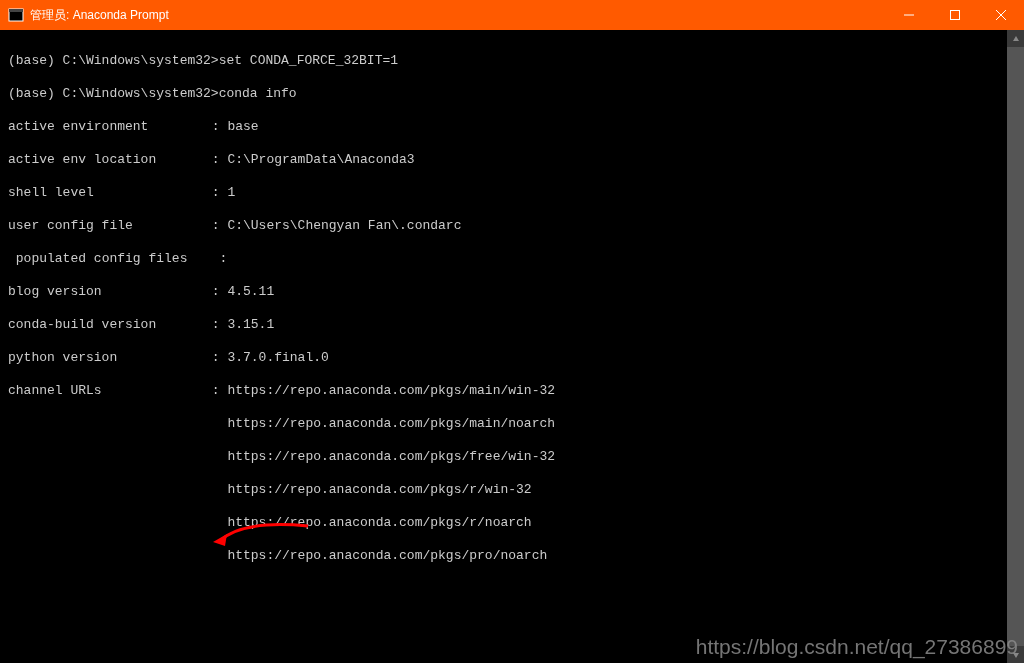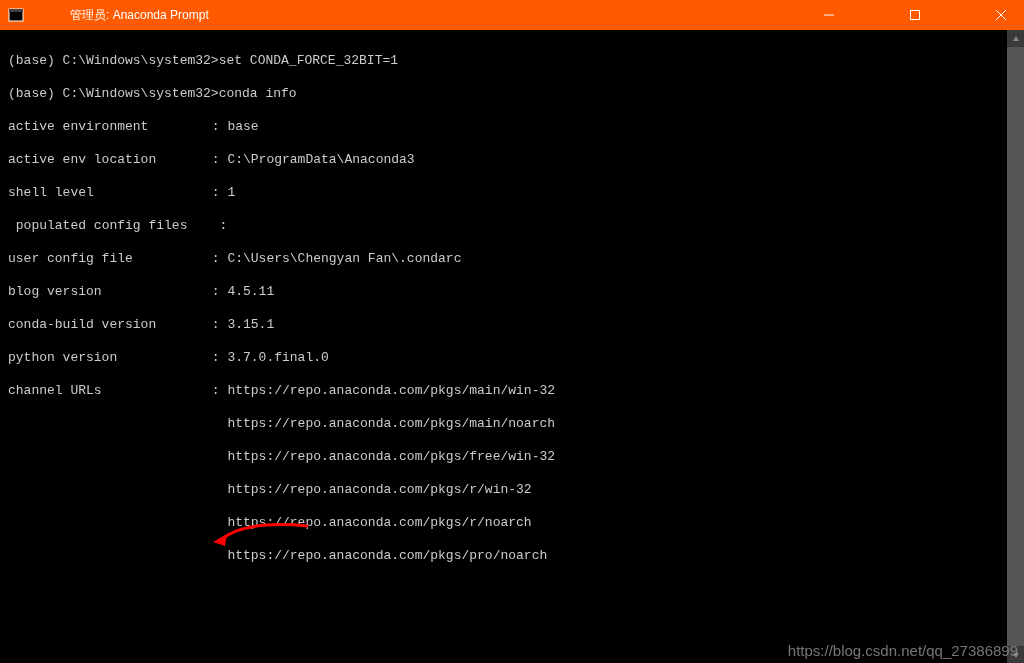--- a/index.html
+++ b/index.html
@@ -19,21 +19,20 @@
     }
     .titlebar {
       height: 30px;
       background: #ff5a00;
       display: flex;
       align-items: center;
       padding-left: 8px;
       color: #fff;
       font-family: "Segoe UI", sans-serif;
       font-size: 12px;
-      gap: 40px;
     }
     .titlebar-icon {
       width: 16px;
       height: 16px;
       margin-right: 6px;
       display: inline-flex;
       align-items: center;
       justify-content: center;
     }
     .titlebar-title {
@@ -104,21 +103,21 @@
       width: 100px;
       height: 30px;
       pointer-events: none;
     }
     .watermark {
       position: absolute;
       right: 6px;
       bottom: 4px;
       color: #8a8a8a;
       font-family: "Segoe UI", sans-serif;
-      font-size: 15px;
+      font-size: 21px;
       opacity: 0.85;
     }
     .info-line {
       display: block;
     }
     .info-label {
       display: inline-block;
       width: 196px;
       text-align: left;
     }
@@ -154,22 +153,22 @@
 
 <div class="terminal-wrap">
   <div class="terminal">
 <span><span>(base) C:\Windows\system32&gt;</span><span>set CONDA_FORCE_32BIT=1</span></span>
 
 <span><span>(base) C:\Windows\system32&gt;</span><span>conda info</span></span>
 
 <span class="info-line"><span class="info-label">active environment</span> : <span>base</span></span>
 <span class="info-line"><span class="info-label">active env location</span> : <span>C:\ProgramData\Anaconda3</span></span>
 <span class="info-line"><span class="info-label">shell level</span> : <span>1</span></span>
+<span class="info-line"><span class="info-label">user config file</span> : <span>C:\Users\Chengyan Fan\.condarc</span></span>
 <span class="info-line"> <span class="info-label">populated config files</span> :</span>
-<span class="info-line"><span class="info-label">user config file</span> : <span>C:\Users\Chengyan Fan\.condarc</span></span>
 <span class="info-line"><span class="info-label">blog version</span> : <span>4.5.11</span></span>
 <span class="info-line"><span class="info-label">conda-build version</span> : <span>3.15.1</span></span>
 <span class="info-line"><span class="info-label">python version</span> : <span>3.7.0.final.0</span></span>
 <span class="info-line"><span class="info-label">channel URLs</span> : <span>https://repo.anaconda.com/pkgs/main/win-32</span></span>
 <span class="info-line"><span class="info-label"></span>   <span>https://repo.anaconda.com/pkgs/main/noarch</span></span>
 <span class="info-line"><span class="info-label"></span>   <span>https://repo.anaconda.com/pkgs/free/win-32</span></span>
 <span class="info-line"><span class="info-label"></span>   <span>https://repo.anaconda.com/pkgs/r/win-32</span></span>
 <span class="info-line"><span class="info-label"></span>   <span>https://repo.anaconda.com/pkgs/r/noarch</span></span>
 <span class="info-line"><span class="info-label"></span>   <span>https://repo.anaconda.com/pkgs/pro/noarch</span></span>
 

